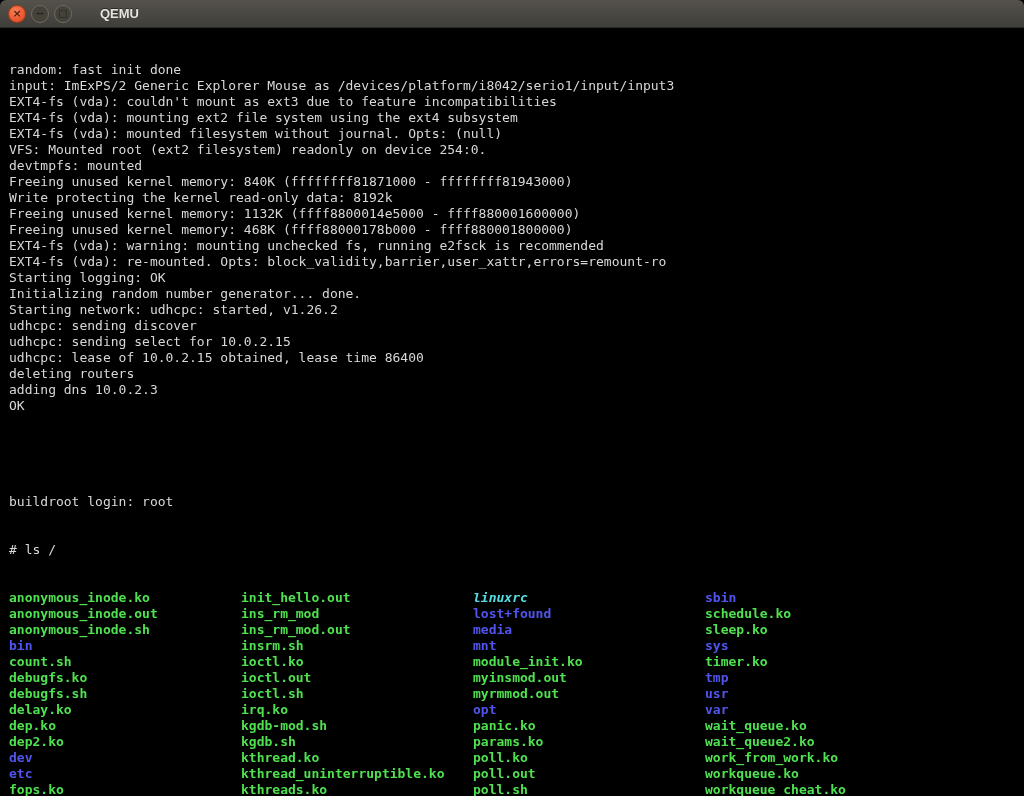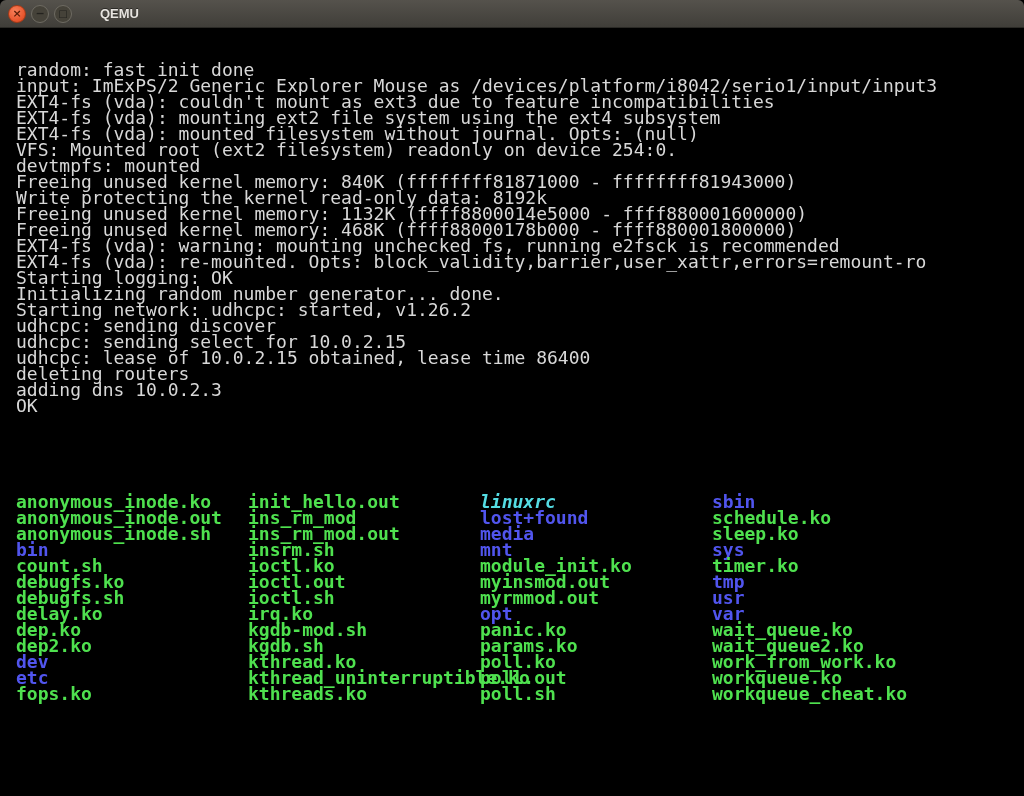--- a/index.html
+++ b/index.html
@@ -39,22 +39,22 @@
     margin-left: 23px; color: #e7e4df; font-weight: bold; font-size: 13px;
     font-family: "Liberation Sans", "DejaVu Sans", sans-serif;
     text-shadow: 0 -1px 0 #2b2a26;
   }
 
   
   .console {
     flex: 1 1 auto; overflow: hidden;
     background: var(--terminal-bg, #000);
     color: var(--terminal-fg, #d8d8d8);
-    font-size: 18px; line-height: 16px;
-    padding: 2px 0 0 16px;
+    font-size: 13px; line-height: 16px;
+    padding: 2px 0 0 9px;
     white-space: pre;
   }
   .line { height: 16px; white-space: pre; }
   .ls-row { height: 16px; display: flex; }
   .ls-cell { flex: 0 0 232px; width: 232px; overflow: visible; }
   .fname { font-weight: bold; }
   .exec    { color: var(--exec, #4fe14f); }
   .dir     { color: var(--dir, #5155ee); }
   .symlink { color: var(--symlink, #54dde4); font-style: italic; }
 </style>
@@ -72,18 +72,20 @@
     </div>
     <div class="wbtn gray max">
       <span class="glyph">□</span>
     </div>
     <div class="title">QEMU</div>
   </div>
 
   <div class="console">
     <div><div class="line">random: fast init done</div><div class="line">input: ImExPS/2 Generic Explorer Mouse as /devices/platform/i8042/serio1/input/input3</div><div class="line">EXT4-fs (vda): couldn't mount as ext3 due to feature incompatibilities</div><div class="line">EXT4-fs (vda): mounting ext2 file system using the ext4 subsystem</div><div class="line">EXT4-fs (vda): mounted filesystem without journal. Opts: (null)</div><div class="line">VFS: Mounted root (ext2 filesystem) readonly on device 254:0.</div><div class="line">devtmpfs: mounted</div><div class="line">Freeing unused kernel memory: 840K (ffffffff81871000 - ffffffff81943000)</div><div class="line">Write protecting the kernel read-only data: 8192k</div><div class="line">Freeing unused kernel memory: 1132K (ffff8800014e5000 - ffff880001600000)</div><div class="line">Freeing unused kernel memory: 468K (ffff88000178b000 - ffff880001800000)</div><div class="line">EXT4-fs (vda): warning: mounting unchecked fs, running e2fsck is recommended</div><div class="line">EXT4-fs (vda): re-mounted. Opts: block_validity,barrier,user_xattr,errors=remount-ro</div><div class="line">Starting logging: OK</div><div class="line">Initializing random number generator... done.</div><div class="line">Starting network: udhcpc: started, v1.26.2</div><div class="line">udhcpc: sending discover</div><div class="line">udhcpc: sending select for 10.0.2.15</div><div class="line">udhcpc: lease of 10.0.2.15 obtained, lease time 86400</div><div class="line">deleting routers</div><div class="line">adding dns 10.0.2.3</div><div class="line">OK</div></div>
     <div class="line"></div>
+    <div class="line">buildroot login: root</div>
+    <div class="line"># ls /</div>
     <div><div class="ls-row"><div class="ls-cell"><span class="fname exec">anonymous_inode.ko</span></div><div class="ls-cell"><span class="fname exec">init_hello.out</span></div><div class="ls-cell"><span class="fname symlink">linuxrc</span></div><div class="ls-cell"><span class="fname dir">sbin</span></div></div><div class="ls-row"><div class="ls-cell"><span class="fname exec">anonymous_inode.out</span></div><div class="ls-cell"><span class="fname exec">ins_rm_mod</span></div><div class="ls-cell"><span class="fname dir">lost+found</span></div><div class="ls-cell"><span class="fname exec">schedule.ko</span></div></div><div class="ls-row"><div class="ls-cell"><span class="fname exec">anonymous_inode.sh</span></div><div class="ls-cell"><span class="fname exec">ins_rm_mod.out</span></div><div class="ls-cell"><span class="fname dir">media</span></div><div class="ls-cell"><span class="fname exec">sleep.ko</span></div></div><div class="ls-row"><div class="ls-cell"><span class="fname dir">bin</span></div><div class="ls-cell"><span class="fname exec">insrm.sh</span></div><div class="ls-cell"><span class="fname dir">mnt</span></div><div class="ls-cell"><span class="fname dir">sys</span></div></div><div class="ls-row"><div class="ls-cell"><span class="fname exec">count.sh</span></div><div class="ls-cell"><span class="fname exec">ioctl.ko</span></div><div class="ls-cell"><span class="fname exec">module_init.ko</span></div><div class="ls-cell"><span class="fname exec">timer.ko</span></div></div><div class="ls-row"><div class="ls-cell"><span class="fname exec">debugfs.ko</span></div><div class="ls-cell"><span class="fname exec">ioctl.out</span></div><div class="ls-cell"><span class="fname exec">myinsmod.out</span></div><div class="ls-cell"><span class="fname dir">tmp</span></div></div><div class="ls-row"><div class="ls-cell"><span class="fname exec">debugfs.sh</span></div><div class="ls-cell"><span class="fname exec">ioctl.sh</span></div><div class="ls-cell"><span class="fname exec">myrmmod.out</span></div><div class="ls-cell"><span class="fname dir">usr</span></div></div><div class="ls-row"><div class="ls-cell"><span class="fname exec">delay.ko</span></div><div class="ls-cell"><span class="fname exec">irq.ko</span></div><div class="ls-cell"><span class="fname dir">opt</span></div><div class="ls-cell"><span class="fname dir">var</span></div></div><div class="ls-row"><div class="ls-cell"><span class="fname exec">dep.ko</span></div><div class="ls-cell"><span class="fname exec">kgdb-mod.sh</span></div><div class="ls-cell"><span class="fname exec">panic.ko</span></div><div class="ls-cell"><span class="fname exec">wait_queue.ko</span></div></div><div class="ls-row"><div class="ls-cell"><span class="fname exec">dep2.ko</span></div><div class="ls-cell"><span class="fname exec">kgdb.sh</span></div><div class="ls-cell"><span class="fname exec">params.ko</span></div><div class="ls-cell"><span class="fname exec">wait_queue2.ko</span></div></div><div class="ls-row"><div class="ls-cell"><span class="fname dir">dev</span></div><div class="ls-cell"><span class="fname exec">kthread.ko</span></div><div class="ls-cell"><span class="fname exec">poll.ko</span></div><div class="ls-cell"><span class="fname exec">work_from_work.ko</span></div></div><div class="ls-row"><div class="ls-cell"><span class="fname dir">etc</span></div><div class="ls-cell"><span class="fname exec">kthread_uninterruptible.ko</span></div><div class="ls-cell"><span class="fname exec">poll.out</span></div><div class="ls-cell"><span class="fname exec">workqueue.ko</span></div></div><div class="ls-row"><div class="ls-cell"><span class="fname exec">fops.ko</span></div><div class="ls-cell"><span class="fname exec">kthreads.ko</span></div><div class="ls-cell"><span class="fname exec">poll.sh</span></div><div class="ls-cell"><span class="fname exec">workqueue_cheat.ko</span></div></div></div>
     
     
   </div>
 
 </div>
 
 </body></html>

